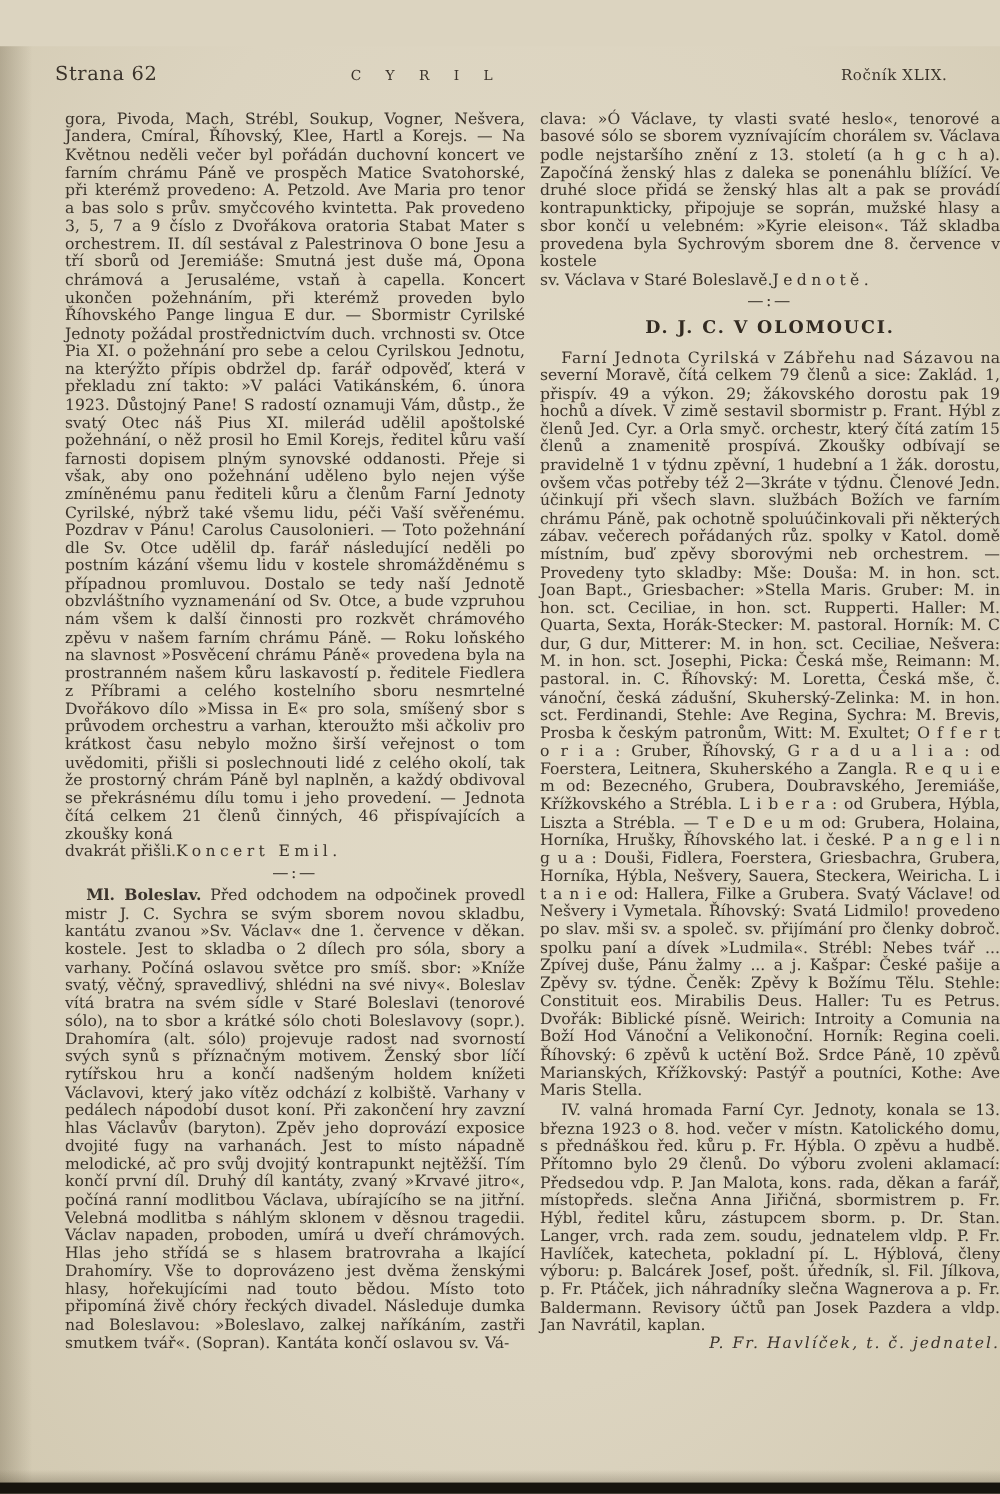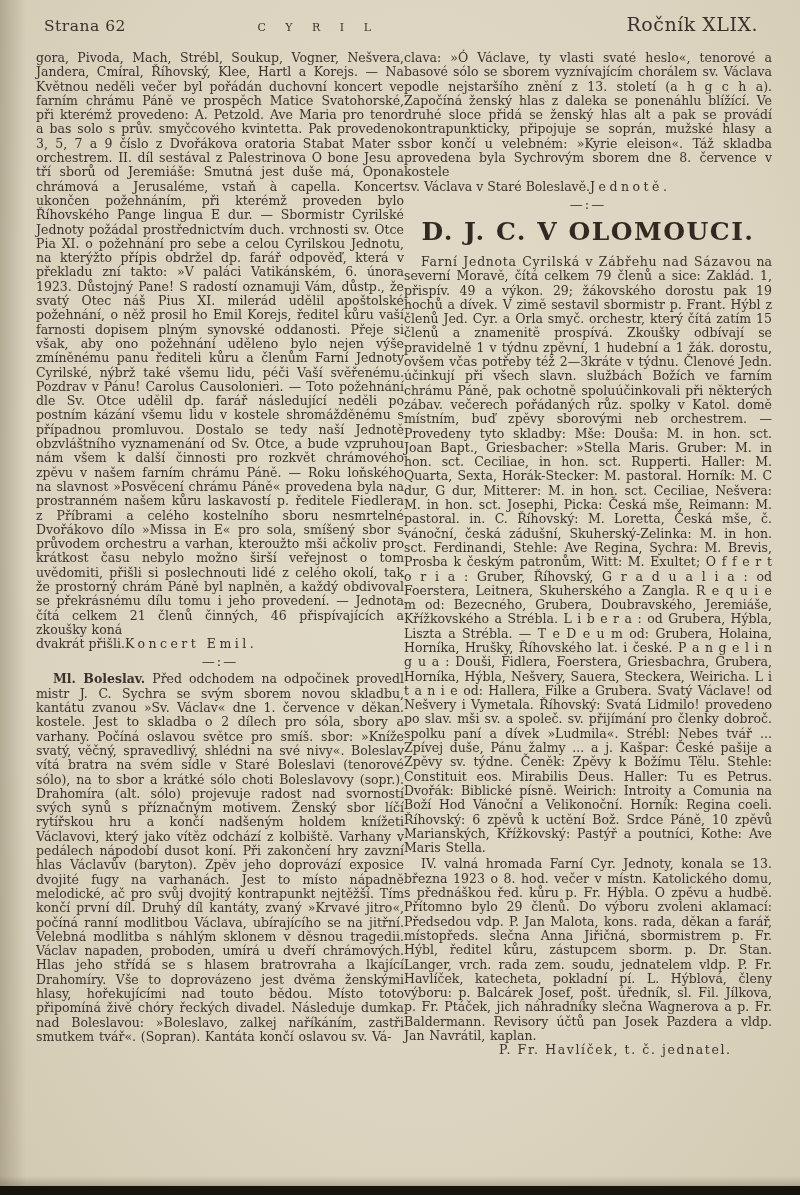--- a/index.html
+++ b/index.html
@@ -5,44 +5,45 @@
   html,body{margin:0;padding:0;}
   body{
     width:800px;height:1195px;position:relative;overflow:hidden;
     background:#dcd4c0;
     font-family:"DejaVu Serif", serif;
     color:#3a322a;
   }
   .page{
     position:absolute;inset:0;
     background:radial-gradient(ellipse at 52% 42%, #e2dbc8 0%, #dcd4c0 62%, #d2c9b1 100%);
+    margin-top:37px;
   }
   .edge-left{
     position:absolute;left:0;top:0;bottom:0;width:26px;
     background:linear-gradient(90deg, rgba(96,84,60,0.30), rgba(96,84,60,0.0));
     pointer-events:none;
   }
   .edge-bottom{
     position:absolute;left:0;right:0;bottom:0;height:9px;
     background:#17140e;
   }
   .edge-bottom-fade{
     position:absolute;left:0;right:0;bottom:9px;height:10px;
     background:linear-gradient(0deg, rgba(70,60,40,0.25), rgba(70,60,40,0));
   }
   .header{
     position:absolute;top:13px;left:44px;width:714px;
     display:flex;justify-content:space-between;align-items:baseline;
   }
   .header .page-num{font-size:15.5px;letter-spacing:0.5px;}
   .header .title{font-size:11px;letter-spacing:8px;transform:translateX(-58px);}
-  .header .volume{font-size:19px;letter-spacing:0.5px;}
+  .header .volume{font-size:12px;letter-spacing:0.5px;}
   .columns{
-    position:absolute;top:51px;left:36px;width:748px;
-    display:flex;
+    position:absolute;top:51px;left:52px;width:748px;
+    display:flex;gap:12px;
   }
   .col{width:368px;}
   p.body{
     margin:0;
     font-size:12.5px;line-height:14.3px;
     text-align:justify;
     word-spacing:0.8px;
   }
   p.indent{text-indent:17px;}
   .lead{font-weight:bold;}
@@ -52,27 +53,28 @@
     font-size:12.5px;line-height:14.3px;
     padding-right:12px;
   }
   .sig{letter-spacing:3.5px;white-space:nowrap;}
   .divider{
     text-align:center;font-size:13px;letter-spacing:2px;
     margin:4px 0 3px;line-height:14px;
   }
   h2.section{
     margin:5px 0 9px;text-align:center;
-    font-size:25px;font-weight:bold;letter-spacing:1.5px;
+    font-size:14px;font-weight:bold;letter-spacing:1.5px;
     color:#322a21;white-space:nowrap;
   }
   .sig-center{
     font-size:12.5px;line-height:14.3px;letter-spacing:1.6px;
-    text-align:left;padding-left:95px;
+    text-align:right;padding-left:95px;
     margin:0 0 1px 0;
+    font-style:italic;
   }
   .spacer-sm{height:2px;}
 </style>
 </head>
 <body>
 
 <div class="page">
   <div class="edge-left"></div>
 
   <div class="header">

